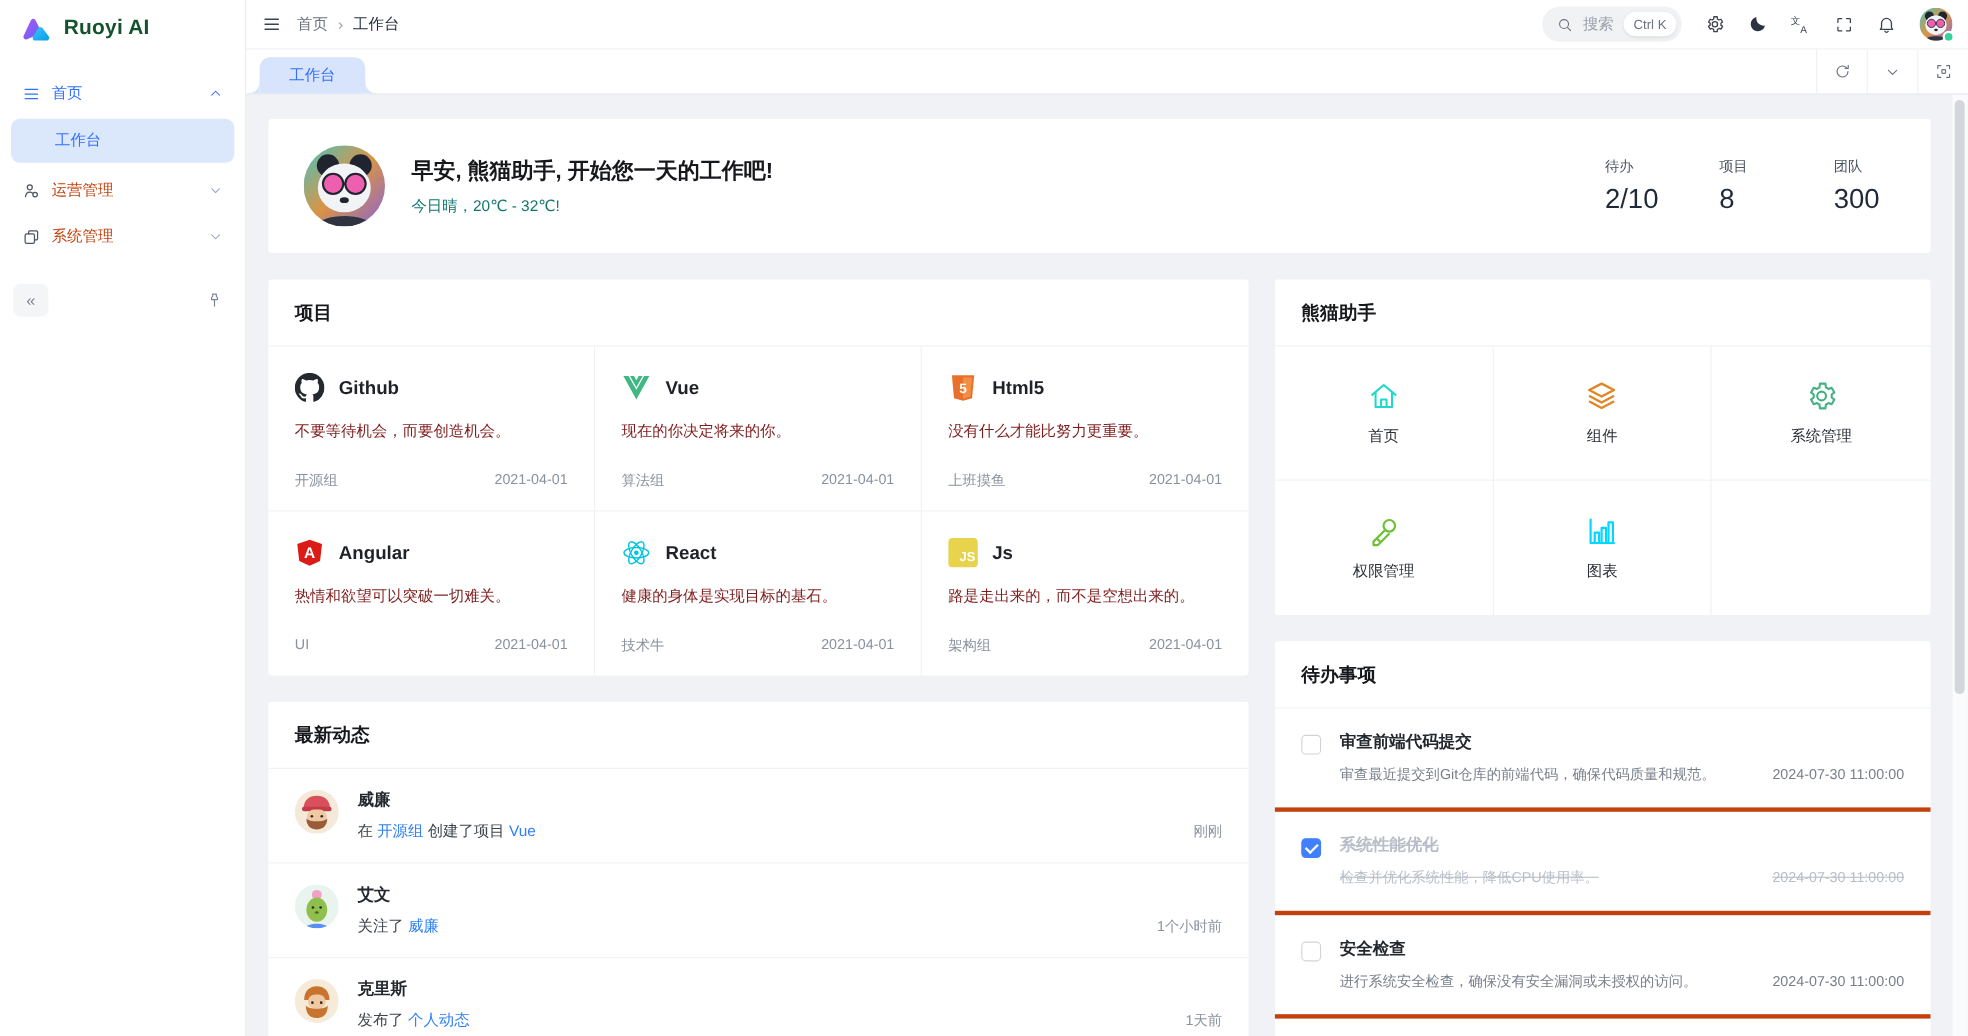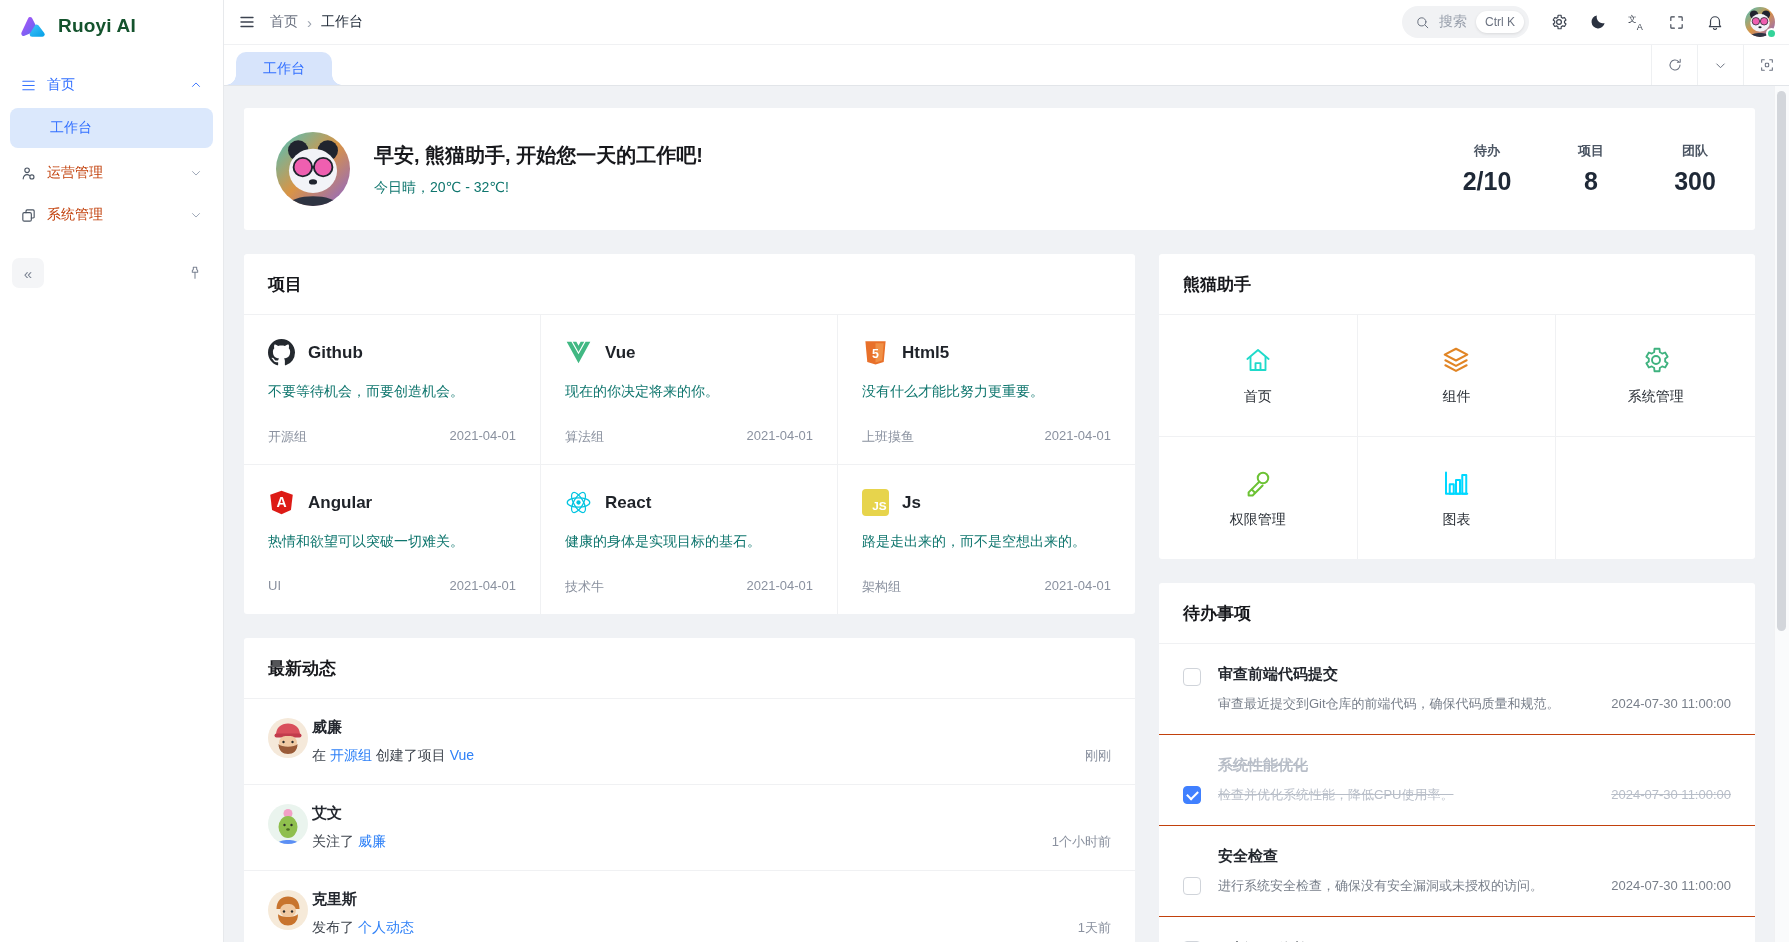--- a/index.html
+++ b/index.html
@@ -53,59 +53,59 @@
   .card { background:#fff; border-radius:3px; }
   .card-header { padding:19px 24px 18px; font-size:17px; font-weight:bold; color:#17181c; border-bottom:1px solid #f0f1f3; }
 
   
   .welcome { display:flex; align-items:center; padding:24px 32px; margin-bottom:24px; }
   .avatar-lg { width:74px; height:74px; border-radius:50%; overflow:hidden; flex-shrink:0; }
   .welcome-text { margin-left:24px; }
   .welcome-title { font-size:20px; font-weight:bold; color:#17181c; }
   .welcome-sub { margin-top:10px; color:#0f766e; }
   .stats { margin-left:auto; display:flex; gap:48px; }
-  .stat { text-align:center; min-width:56px;font-weight:bold; }
+  .stat { text-align:left; min-width:56px; }
   .stat-label { font-size:13px; color:#4b5563; }
   .stat-value { font-size:25px; color:#1f2937; margin-top:7px; }
 
   .columns { display:grid; grid-template-columns:891px 596px; gap:24px; align-items:start; }
   .col { display:flex; flex-direction:column; gap:24px; }
 
   
   .proj-grid { display:grid; grid-template-columns:1fr 1fr 1fr; }
   .proj-cell { padding:24px 24px 18px; border-right:1px solid #f0f1f3; border-bottom:1px solid #f0f1f3; display:flex; flex-direction:column; cursor:pointer; }
   .proj-cell:nth-child(3n) { border-right:none; }
   .proj-cell:nth-child(n+4) { border-bottom:none; }
   .proj-head { display:flex; align-items:center; gap:13px; }
   .proj-name { font-size:17px; font-weight:bold; color:#1f2329; }
-  .proj-desc { margin-top:17px; color:#0f766e; }
+  .proj-desc { margin-top:17px; color:#7f1d1d; }
   .proj-foot { margin-top:27px; display:flex; justify-content:space-between; font-size:13px; color:#8a919f; }
 
   
   .qn-grid { display:grid; grid-template-columns:1fr 1fr 1fr; }
   .qn-cell { height:122px; display:flex; flex-direction:column; align-items:center; justify-content:center; gap:13px; border-right:1px solid #f0f1f3; border-bottom:1px solid #f0f1f3; cursor:pointer; }
   .qn-cell:nth-child(3n) { border-right:none; }
   .qn-cell:nth-child(n+4) { border-bottom:none; }
   .qn-label { color:#2a2f36; }
 
   
   .todo-item { display:flex; gap:17px; padding:21px 24px; }
-  .todo-item + .todo-item { border-top:1px solid #c2410c;align-items:flex-end; }
+  .todo-item + .todo-item { border-top:4px solid #c2410c; }
   .checkbox { width:18px; height:18px; min-width:18px; border:1px solid #d0d4da; border-radius:4px; background:#fff; margin-top:3px; display:flex; align-items:center; justify-content:center; cursor:pointer; }
   .todo-item.done .checkbox { background:#4080ff; border-color:#4080ff; }
   .todo-item.done .checkbox::after { content:""; width:9px; height:5px; border-left:2px solid #fff; border-bottom:2px solid #fff; transform:rotate(-45deg) translate(1px,-1px); }
   .todo-body { flex:1; min-width:0; }
   .todo-title { font-size:15px; font-weight:bold; color:#23272e; }
   .todo-line { display:flex; align-items:baseline; margin-top:11px; }
   .todo-desc { font-size:13px; color:#787f8a; }
   .todo-time { margin-left:auto; font-size:13px; color:#787f8a; padding-left:20px; white-space:nowrap; }
   .todo-item.done .todo-title, .todo-item.done .todo-desc, .todo-item.done .todo-time { color:#b8bec8; text-decoration:line-through; }
 
   
-  .act-item { display:flex; gap:4px; padding:19px 24px; align-items:flex-start; }
+  .act-item { display:flex; gap:17px; padding:19px 24px; align-items:flex-start; }
   .act-item + .act-item { border-top:1px solid #f0f1f3; }
   .act-avatar { width:40px; height:40px; border-radius:50%; overflow:hidden; flex-shrink:0; }
   .act-body { flex:1; min-width:0; }
   .act-name { font-size:15px; font-weight:bold; color:#23272e; }
   .act-line { display:flex; align-items:baseline; margin-top:10px; }
   .act-desc { color:#3f454e; }
   .link { color:#2f81f7; cursor:pointer; text-decoration:none; }
   .act-time { margin-left:auto; font-size:13px; color:#8a919f; padding-left:20px; white-space:nowrap; }
 </style>
 </head>

